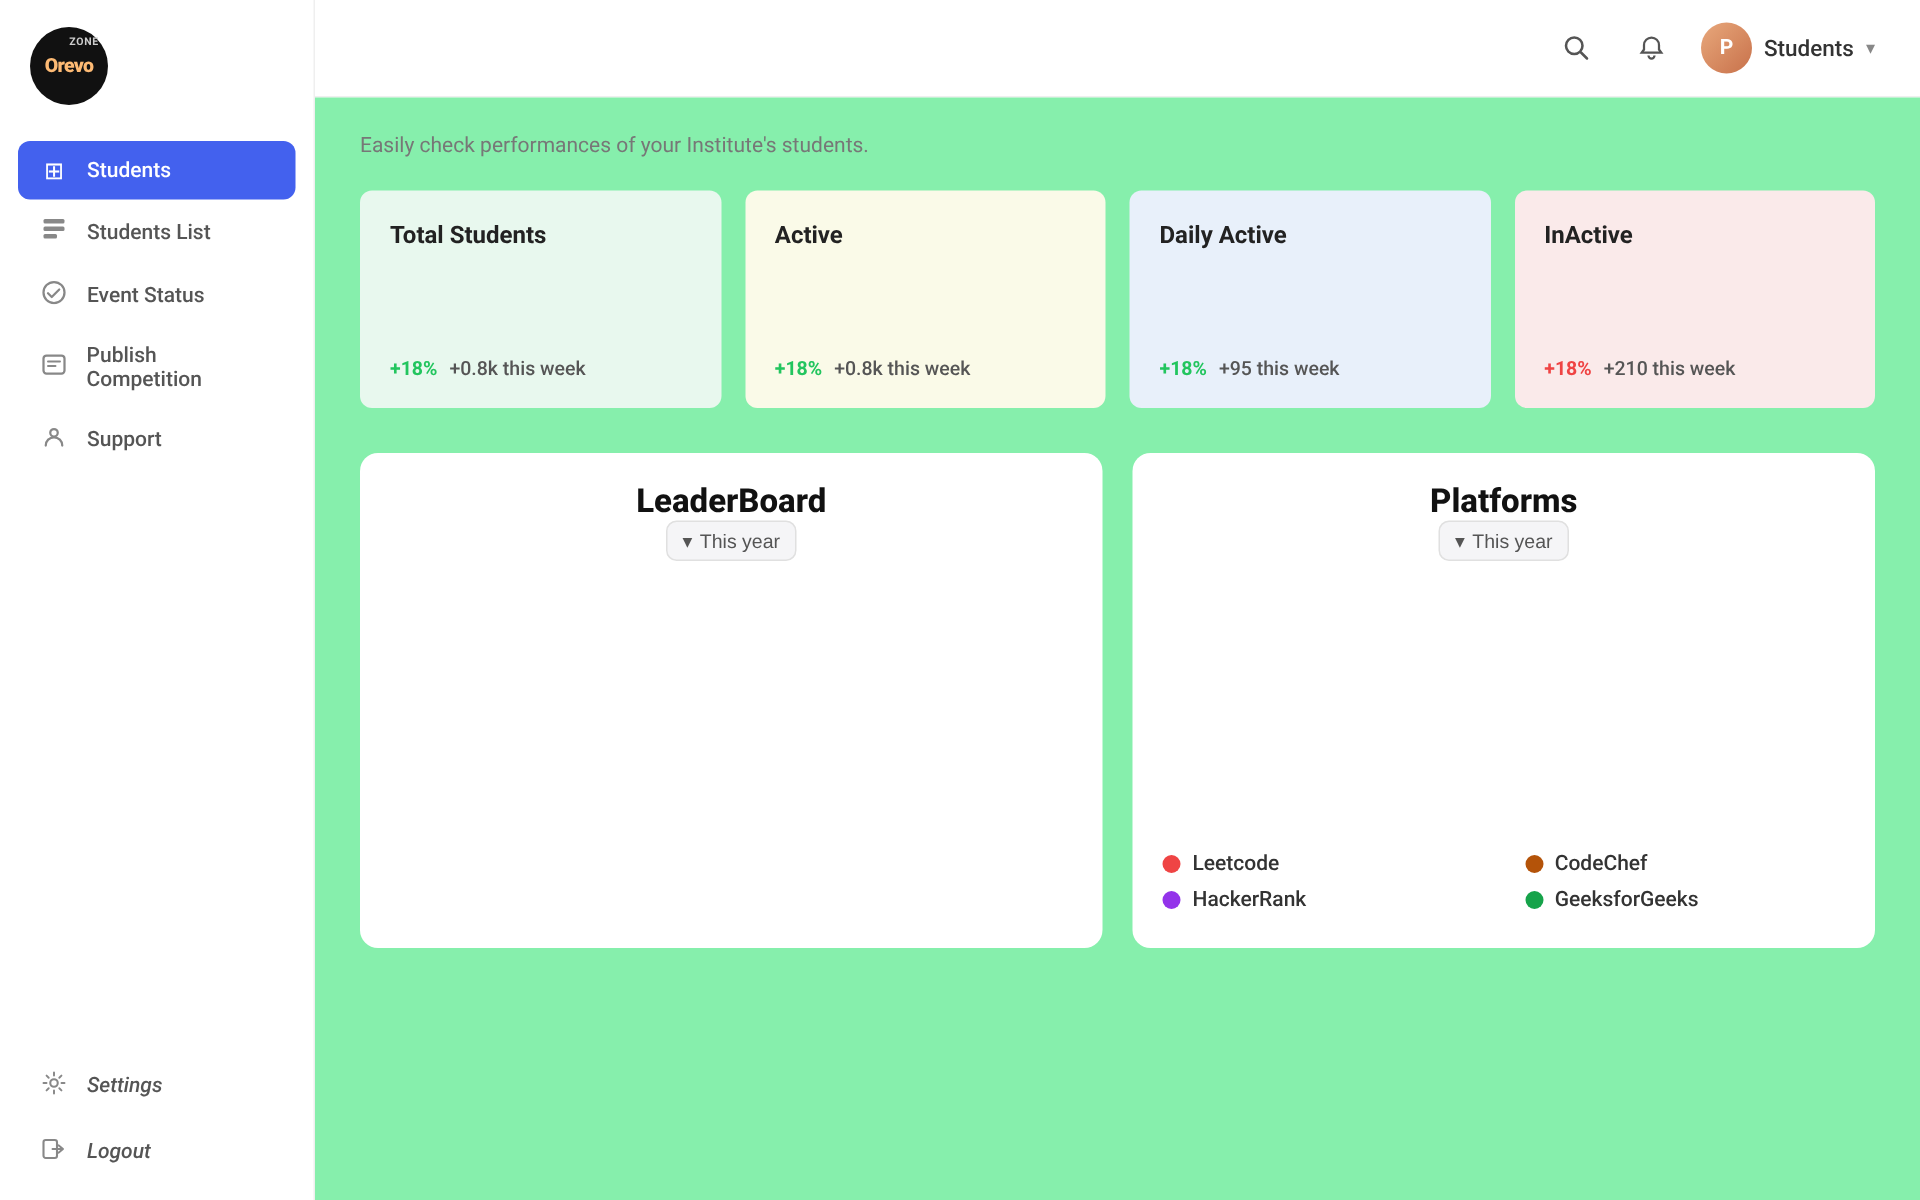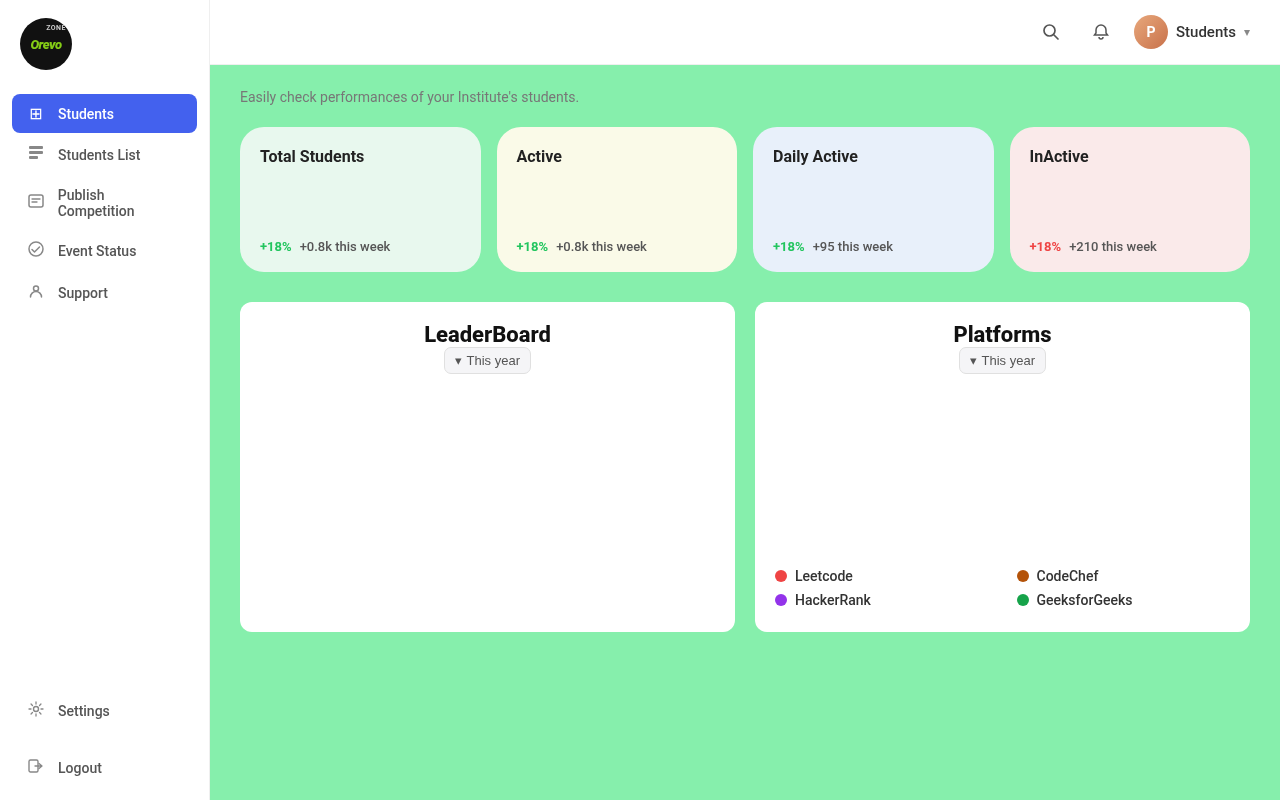--- a/index.html
+++ b/index.html
@@ -34,23 +34,22 @@
       background: #111;
       border-radius: 50%;
       display: flex;
       align-items: center;
       justify-content: center;
       position: relative;
     }
     .logo-text {
       font-size: 13px;
       font-weight: 900;
-      color: #84cc16;
+      color: #fdba74;
       letter-spacing: -0.5px;
-      font-style: italic;
     }
     .logo-zone {
       font-size: 7px;
       color: #ccc;
       position: absolute;
       top: 6px;
       right: 6px;
       font-weight: bold;
       letter-spacing: 0.5px;
     }
@@ -80,21 +79,22 @@
     .nav-item .nav-icon {
       font-size: 16px;
       width: 20px;
       text-align: center;
     }
 
     .sidebar-bottom {
       padding: 12px;
       display: flex;
       flex-direction: column;
-      gap: 17px;
+      gap: 4px;
+      font-style: italic;
     }
     .sidebar-bottom .nav-item {
       font-size: 14px;
     }
 
     
     .main {
       flex: 1;
       display: flex;
       flex-direction: column;
@@ -162,21 +162,21 @@
     }
 
     
     .stats-grid {
       display: grid;
       grid-template-columns: repeat(4, 1fr);
       gap: 16px;
       margin-bottom: 30px;
     }
     .stat-card {
-      border-radius: 24px;
+      border-radius: 8px;
       padding: 20px 12px 18px 20px;
       display: flex;
       flex-direction: column;
       justify-content: space-between;
       min-height: 145px;
     }
     .stat-card.green { background: #e8f8ee; }
     .stat-card.yellow { background: #fafae8; }
     .stat-card.blue { background: #e8f0fa; }
     .stat-card.pink { background: #faeaea; }
@@ -293,34 +293,34 @@
           <rect x="1" y="1" width="14" height="3" rx="1" fill="#888"></rect>
           <rect x="1" y="6" width="14" height="3" rx="1" fill="#888"></rect>
           <rect x="1" y="11" width="9" height="3" rx="1" fill="#888"></rect>
         </svg>
       </span>
       <span>Students List</span>
     </div>
     <div class="nav-item">
       <span class="nav-icon">
         <svg width="16" height="16" viewBox="0 0 16 16" fill="none">
+          <circle cx="8" cy="8" r="7" stroke="#888" stroke-width="1.5"></circle>
+          <path d="M4 8.5l2.5 2.5 5-5" stroke="#888" stroke-width="1.5" stroke-linecap="round" stroke-linejoin="round"></path>
+        </svg>
+      </span>
+      <span>Event Status</span>
+    </div>
+    <div class="nav-item">
+      <span class="nav-icon">
+        <svg width="16" height="16" viewBox="0 0 16 16" fill="none">
           <rect x="1" y="2" width="14" height="12" rx="2" stroke="#888" stroke-width="1.5"></rect>
           <path d="M4 6h8M4 9h5" stroke="#888" stroke-width="1.3" stroke-linecap="round"></path>
         </svg>
       </span>
       <span>Publish Competition</span>
-    </div>
-    <div class="nav-item">
-      <span class="nav-icon">
-        <svg width="16" height="16" viewBox="0 0 16 16" fill="none">
-          <circle cx="8" cy="8" r="7" stroke="#888" stroke-width="1.5"></circle>
-          <path d="M4 8.5l2.5 2.5 5-5" stroke="#888" stroke-width="1.5" stroke-linecap="round" stroke-linejoin="round"></path>
-        </svg>
-      </span>
-      <span>Event Status</span>
     </div>
     <div class="nav-item">
       <span class="nav-icon">
         <svg width="16" height="16" viewBox="0 0 16 16" fill="none">
           <circle cx="8" cy="5.5" r="2.5" stroke="#888" stroke-width="1.5"></circle>
           <path d="M2.5 14c0-3.038 2.462-5.5 5.5-5.5s5.5 2.462 5.5 5.5" stroke="#888" stroke-width="1.5" stroke-linecap="round"></path>
         </svg>
       </span>
       <span>Support</span>
     </div>

